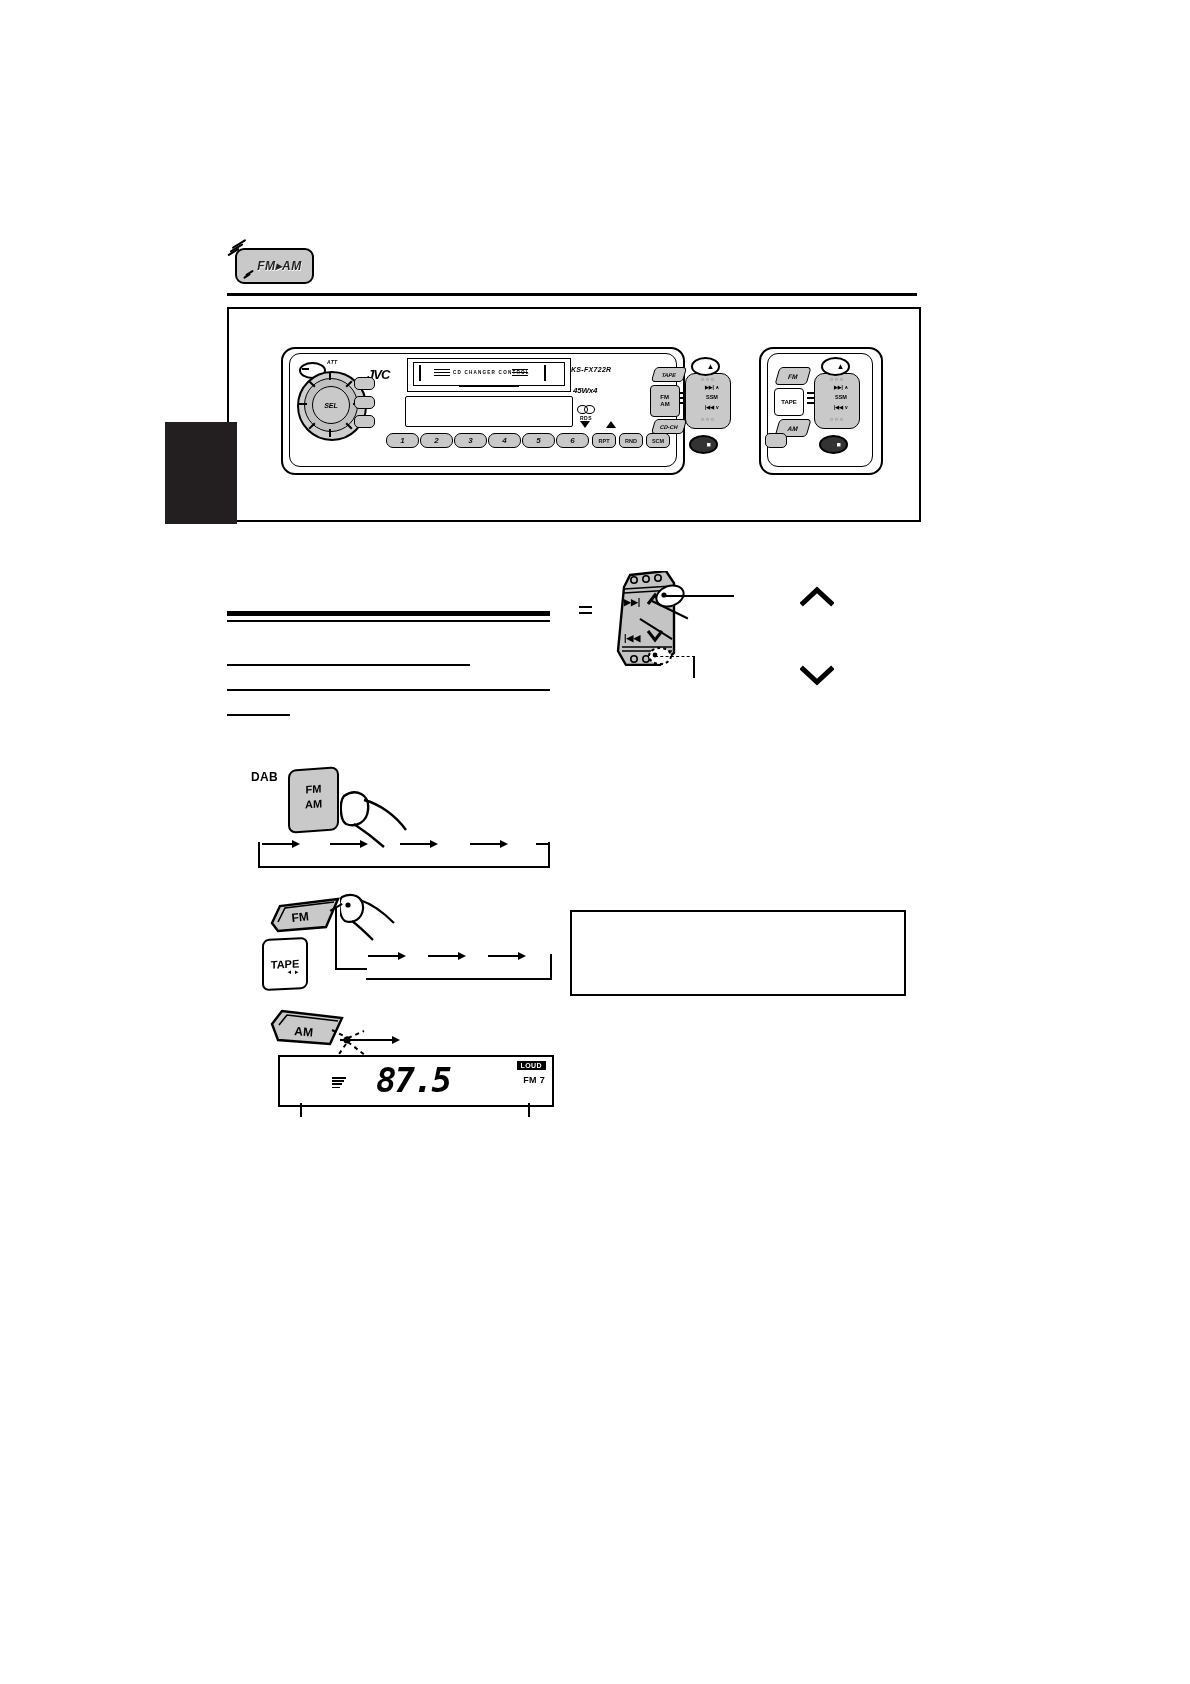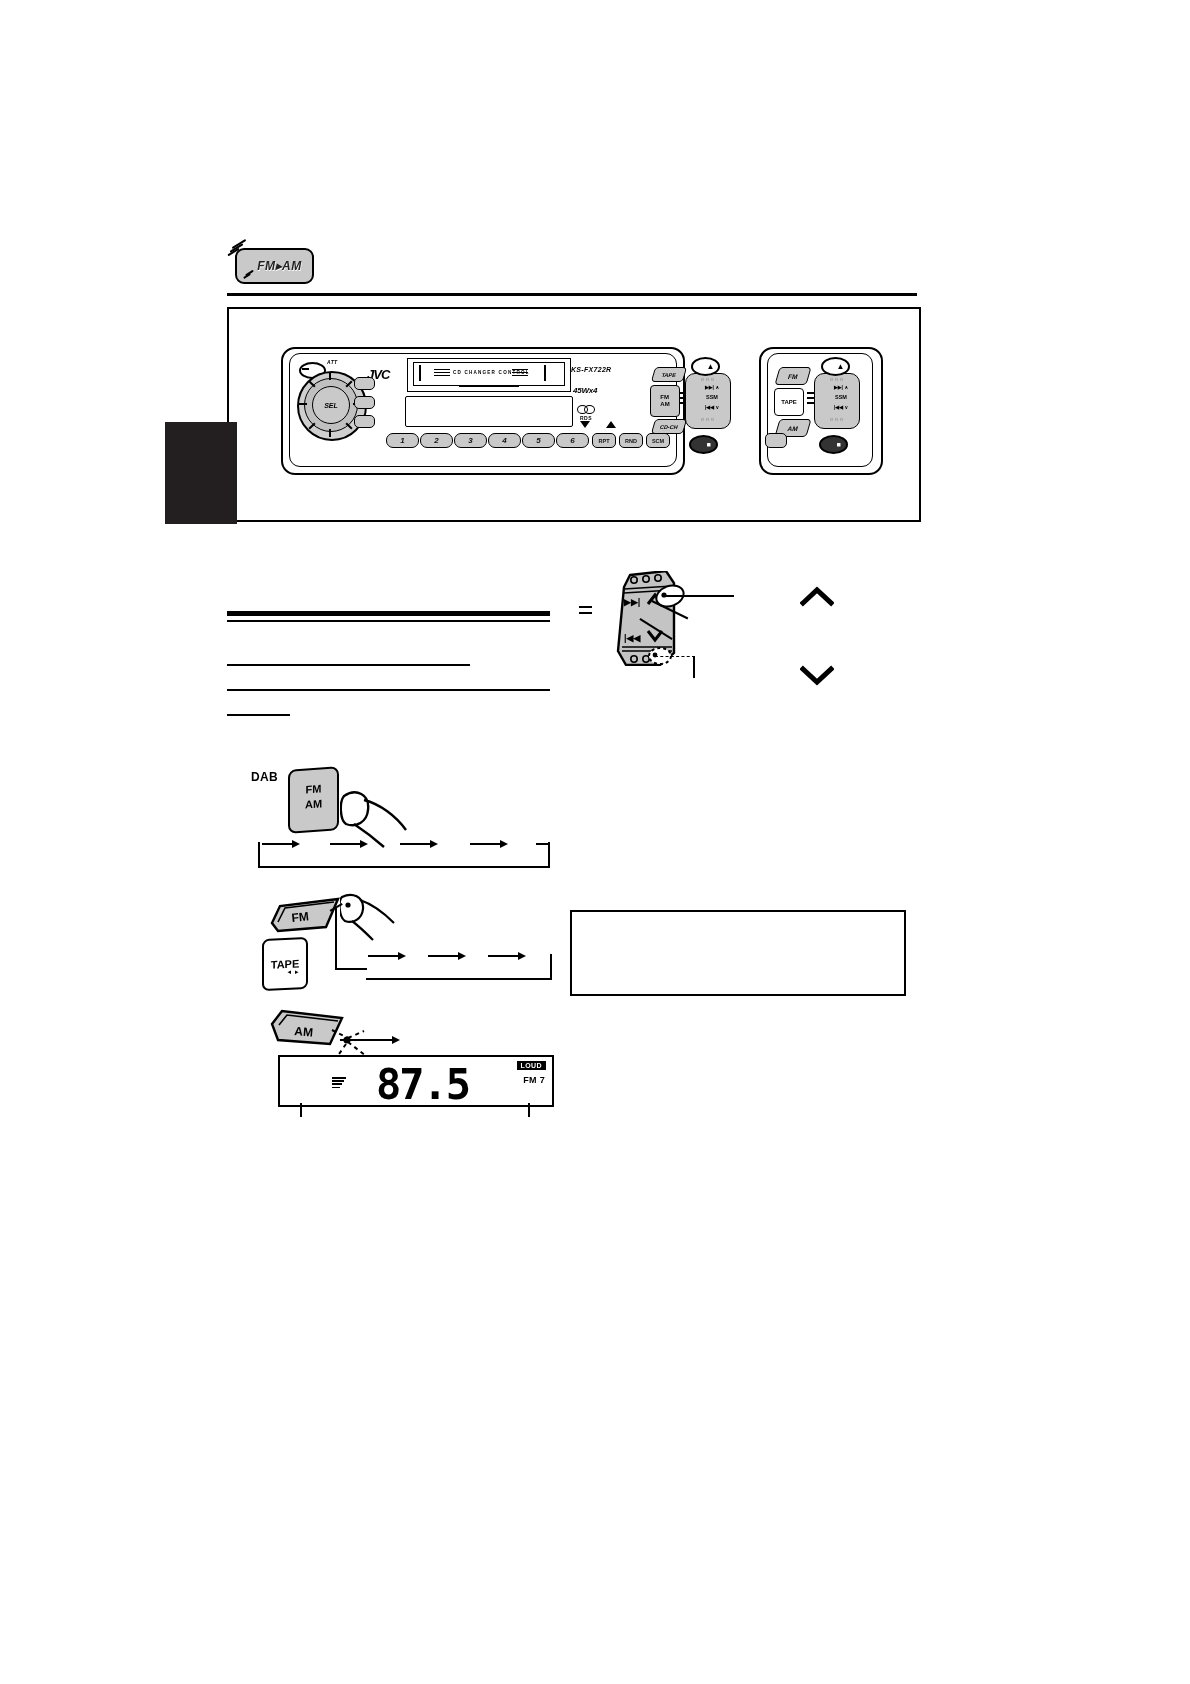--- a/index.html
+++ b/index.html
@@ -80,22 +80,22 @@
       font-size:11px;font-weight:bold;}
   .keycap.light{background:#fff;}
 
   
   #notebox{position:absolute;left:570px;top:910px;width:332px;height:82px;
       border:2px solid #000;background:#fff;}
 
   
   #lcd{position:absolute;left:278px;top:1055px;width:272px;height:48px;
       border:2.2px solid #000;background:#fff;}
-  #lcd .freq{position:absolute;left:96px;top:3px;font-size:42px;font-weight:bold;
-      font-family:"DejaVu Sans Mono",monospace;letter-spacing:-2px;}
+  #lcd .freq{position:absolute;left:96px;top:3px;font-size:34px;font-weight:bold;
+      font-family:"DejaVu Sans Mono",monospace;letter-spacing:-2px;font-style:italic;}
   .loud{position:absolute;right:6px;top:4px;background:#000;color:#fff;
       font-size:7px;font-weight:bold;padding:1px 4px;letter-spacing:.4px;}
   .fm1{position:absolute;right:7px;top:18px;font-size:9px;font-weight:bold;letter-spacing:.3px;}
   .bars{position:absolute;left:52px;top:20px;}
   .bars i{display:block;background:#000;height:1.6px;margin-bottom:1.6px;}
   .tick{position:absolute;background:#000;width:1.6px;}
 </style>
 </head>
 <body>
 

